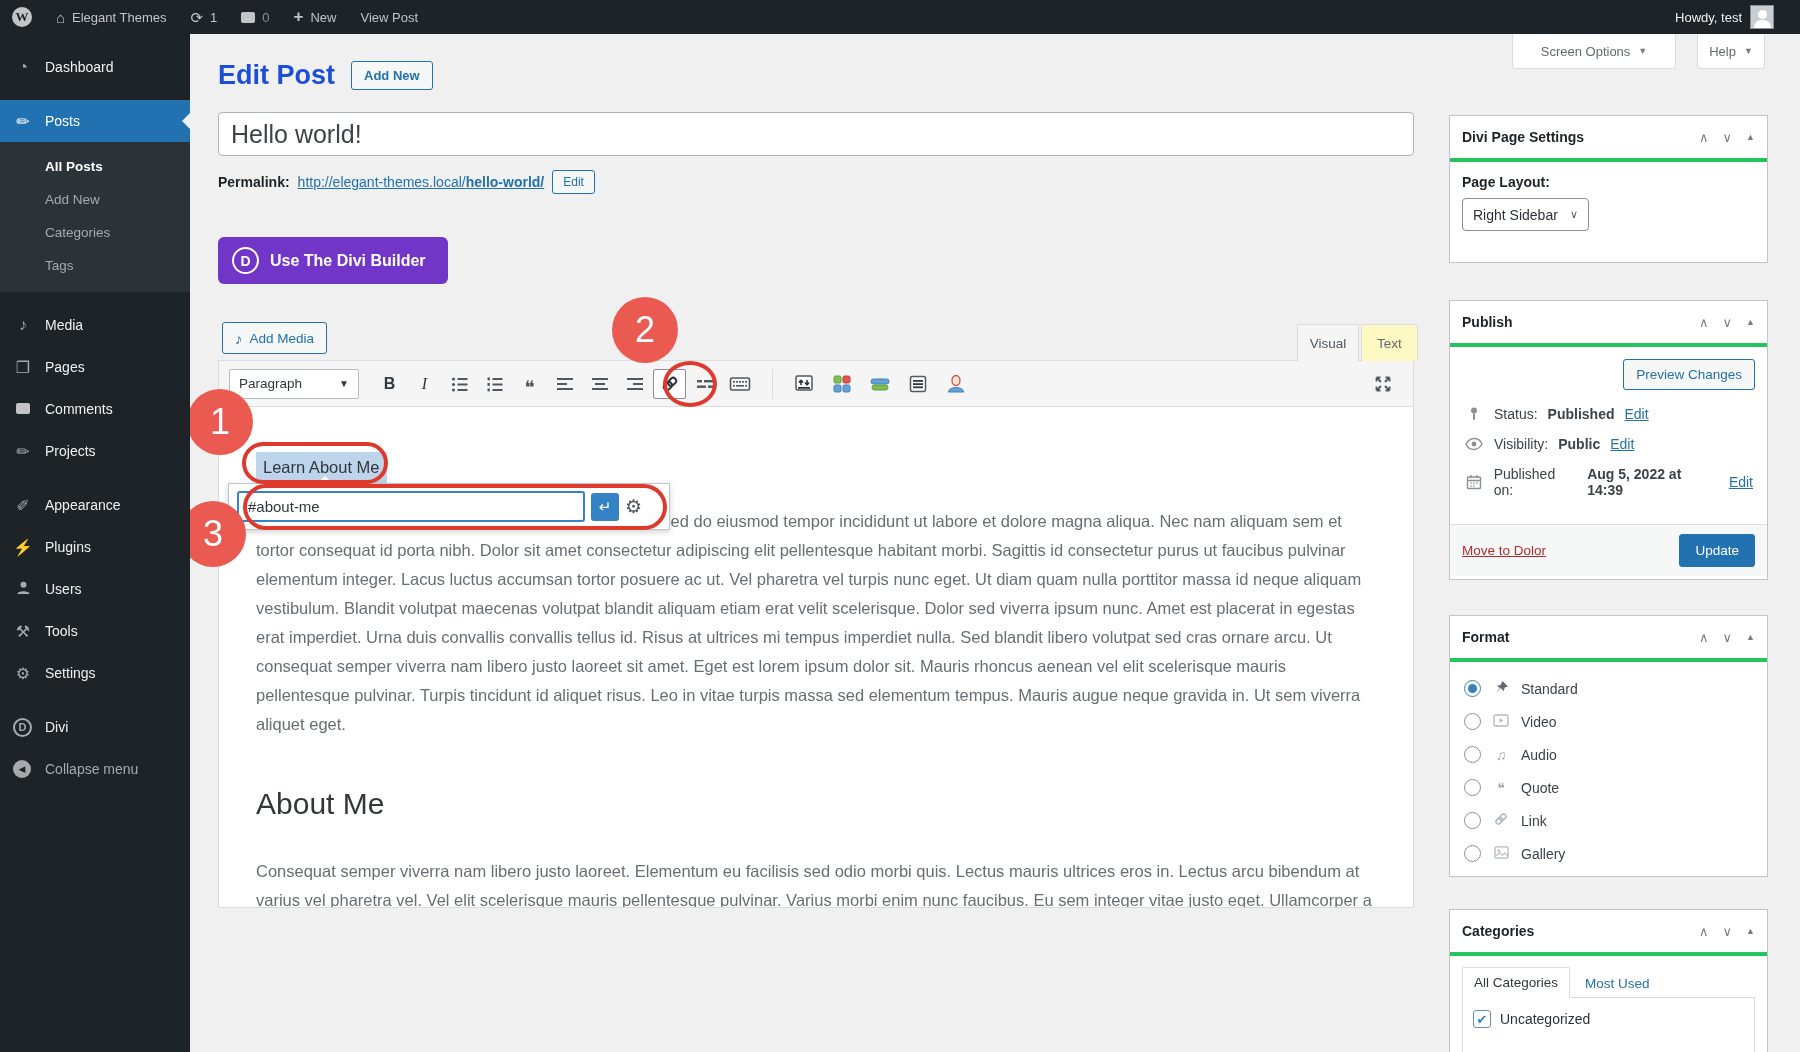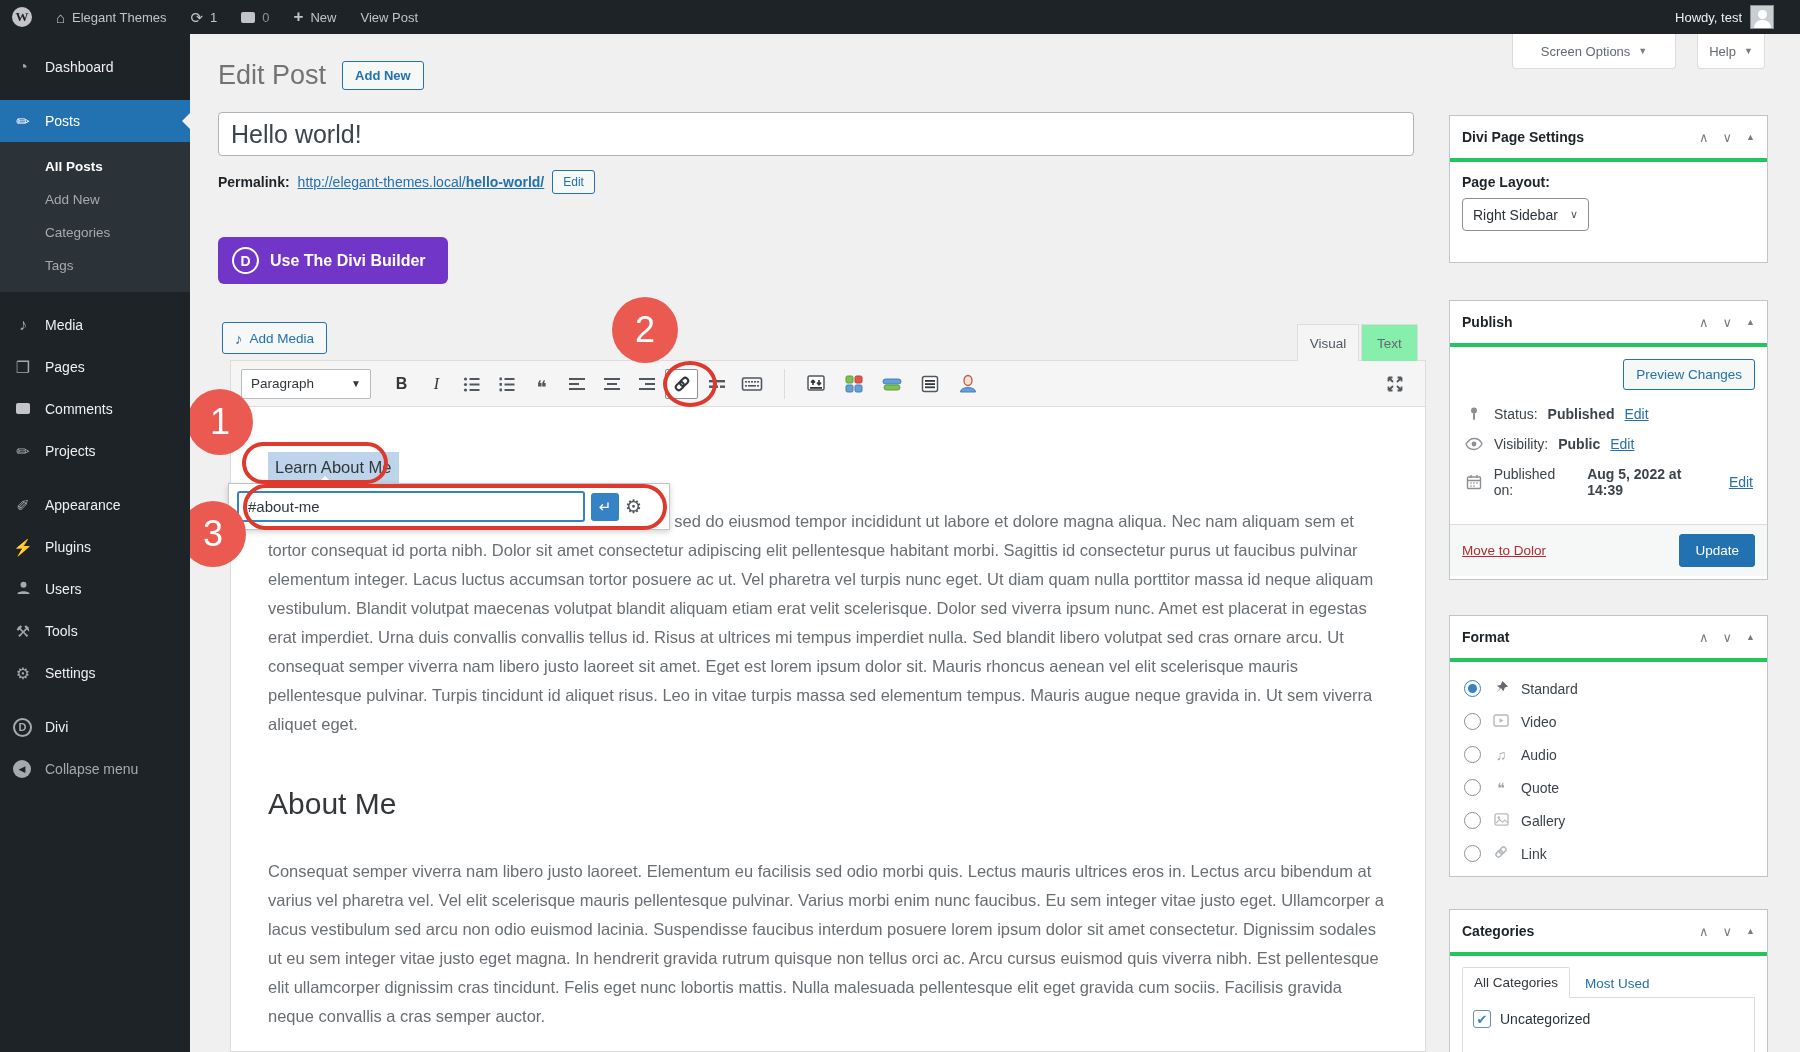--- a/index.html
+++ b/index.html
@@ -39,21 +39,21 @@
     display:flex; align-items:center; justify-content:center; font-size:9px; }
   .s-item.muted { color:#a7aaad; }
 
   
   .screen-tab { position:absolute; top:34px; height:35px; background:#fff; border:1px solid #dcdcde; border-top:none;
     border-radius:0 0 4px 4px; color:#646970; font-size:13px; display:flex; align-items:center; justify-content:center; gap:8px; cursor:pointer; z-index:20; }
   .tab-caret { font-size:9px; color:#787c82; }
 
   
   .page-title-row { position:absolute; left:218px; top:60px; display:flex; align-items:center; gap:16px; }
-  .page-title { font-size:27px; font-weight:400; color:#737373; }
+  .page-title { font-size:27px; font-weight:700; color:#1d4ed8; }
   .add-new-btn { border:1px solid #2271b1; background:#f6f7f7; color:#2271b1; font-size:13px; font-weight:600;
     padding:6px 12px; border-radius:3px; cursor:pointer; }
 
   .title-input { position:absolute; left:218px; top:112px; width:1196px; height:44px; border:1px solid #afb4b9;
     border-radius:4px; background:#fff; font-size:25px; color:#3c434a; padding:0 12px; font-family:"Liberation Sans",sans-serif; }
 
   .permalink-row { position:absolute; left:218px; top:170px; display:flex; align-items:center; gap:8px; font-size:14px; color:#1d2327; }
   .permalink-label { font-weight:bold; }
   .permalink-link { color:#2271b1; text-decoration:underline; cursor:pointer; }
   .permalink-slug { font-weight:bold; }
@@ -65,23 +65,23 @@
     display:flex; align-items:center; justify-content:center; font-size:14px; font-weight:bold; }
 
   
   .add-media-btn { position:absolute; left:222px; top:322px; height:32px; border:1px solid #2271b1; background:#f6f7f7;
     color:#2271b1; border-radius:3px; display:flex; align-items:center; gap:7px; padding:0 12px; font-size:13.5px; cursor:pointer; z-index:5; }
   .media-glyph { font-size:15px; font-weight:bold; }
 
   .editor-tab { position:absolute; top:324px; height:37px; display:flex; align-items:center; justify-content:center;
     font-size:13.5px; color:#646970; border:1px solid #dcdcde; border-bottom:none; cursor:pointer; z-index:6; }
   .editor-tab.active { background:#f5f5f5; color:#50575e; }
-  .editor-tab.inactive { background:#86efac; }
-
-  .editor-box { position:absolute; left:230px; top:360px; width:1196px; height:692px; background:#fff;
+  .editor-tab.inactive { background:#fef9c3; }
+
+  .editor-box { position:absolute; left:218px; top:360px; width:1196px; height:548px; background:#fff;
     border:1px solid #dcdcde; z-index:4; overflow:hidden; }
   .mce-toolbar { height:46px; background:#f5f5f5; border-bottom:1px solid #dcdcde; display:flex; align-items:center; padding:0 10px; gap:2px; }
   .mce-select { width:130px; height:30px; background:#fff; border:1px solid #b7bcc1; border-radius:2px;
     display:flex; align-items:center; justify-content:space-between; padding:0 9px; font-size:13.5px; color:#32373c; margin-right:12px; cursor:pointer; }
   .mce-select .tab-caret { font-size:10px; color:#32373c; }
   .tbtn { width:33px; height:30px; display:flex; align-items:center; justify-content:center; border:1px solid transparent;
     border-radius:2px; cursor:pointer; color:#50575e; }
   .tbtn.pressed { border-color:#8c8f94; background:#fff; }
   .tbtn svg { display:block; }
   .t-bold { font-weight:bold; font-size:16px; color:#32373c; }
@@ -557,39 +557,39 @@
         <span style="order:3">Audio</span>
       </div>
       <div class="fmt-row">
         <span class="radio"></span>
         <span class="fmt-icon">❝</span>
         <span>Quote</span>
       </div>
       <div class="fmt-row">
         <span class="radio"></span>
         <span class="fmt-icon">
-          <svg width="15" height="13" viewBox="0 0 16 14" fill="none" stroke="#b5babe" stroke-width="1.4">
-              <rect x="1" y="1" width="14" height="12" rx="1.5"></rect>
-              <circle cx="5" cy="5" r="1.4" fill="#b5babe" stroke="none"></circle>
-              <path d="M2 11l4-4 3 3 2.5-2.5L15 11" stroke-width="1.2"></path>
-            </svg>
-        </span>
-        <span>Gallery</span>
-      </div>
-      <div class="fmt-row">
-        <span class="radio"></span>
-        <span class="fmt-icon">
           <svg width="16" height="16" viewBox="0 0 20 20" fill="none" stroke="#b5babe" stroke-width="2">
               <g transform="rotate(-45 10 10)">
                 <rect x="2.5" y="7" width="9" height="6" rx="3"></rect>
                 <rect x="8.5" y="7" width="9" height="6" rx="3"></rect>
               </g>
             </svg>
         </span>
         <span>Link</span>
+      </div>
+      <div class="fmt-row">
+        <span class="radio"></span>
+        <span class="fmt-icon">
+          <svg width="15" height="13" viewBox="0 0 16 14" fill="none" stroke="#b5babe" stroke-width="1.4">
+              <rect x="1" y="1" width="14" height="12" rx="1.5"></rect>
+              <circle cx="5" cy="5" r="1.4" fill="#b5babe" stroke="none"></circle>
+              <path d="M2 11l4-4 3 3 2.5-2.5L15 11" stroke-width="1.2"></path>
+            </svg>
+        </span>
+        <span>Gallery</span>
       </div>
     </div>
   </div>
 
   <div class="postbox" style="top:909px;height:143px;border-bottom:none;">
     <div class="postbox-head">
       <span class="postbox-title">Categories</span>
       <span class="postbox-controls">
         <span class="pc-btn">∧</span>
         <span class="pc-btn">∨</span>

